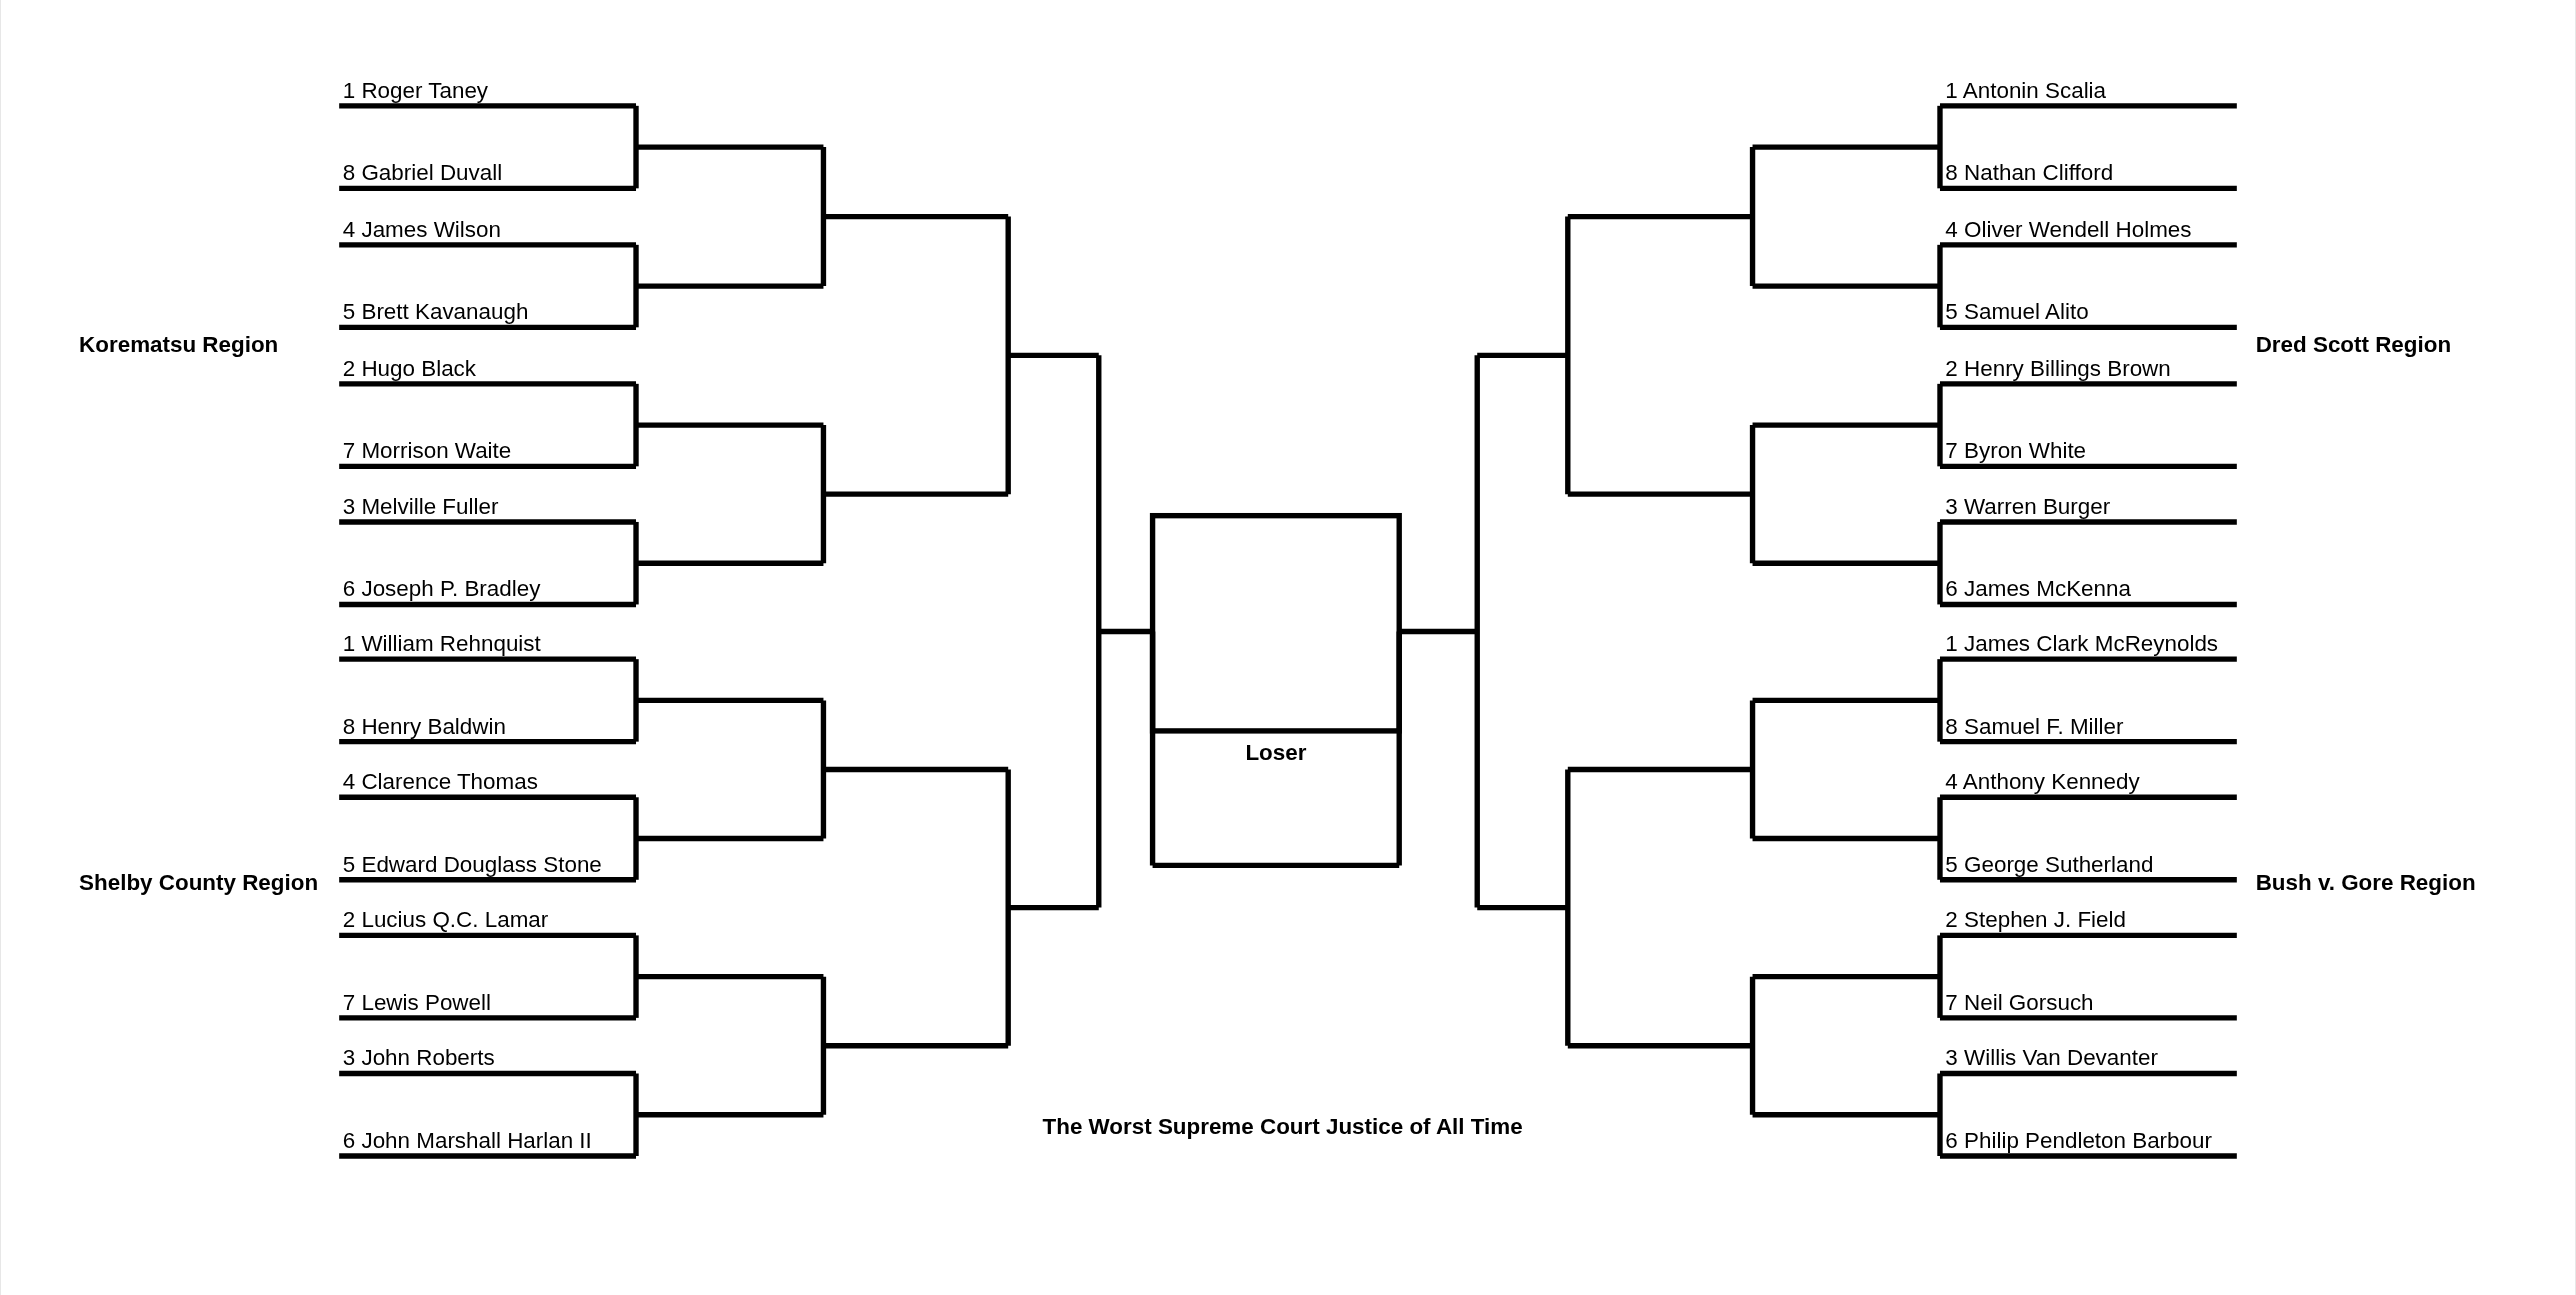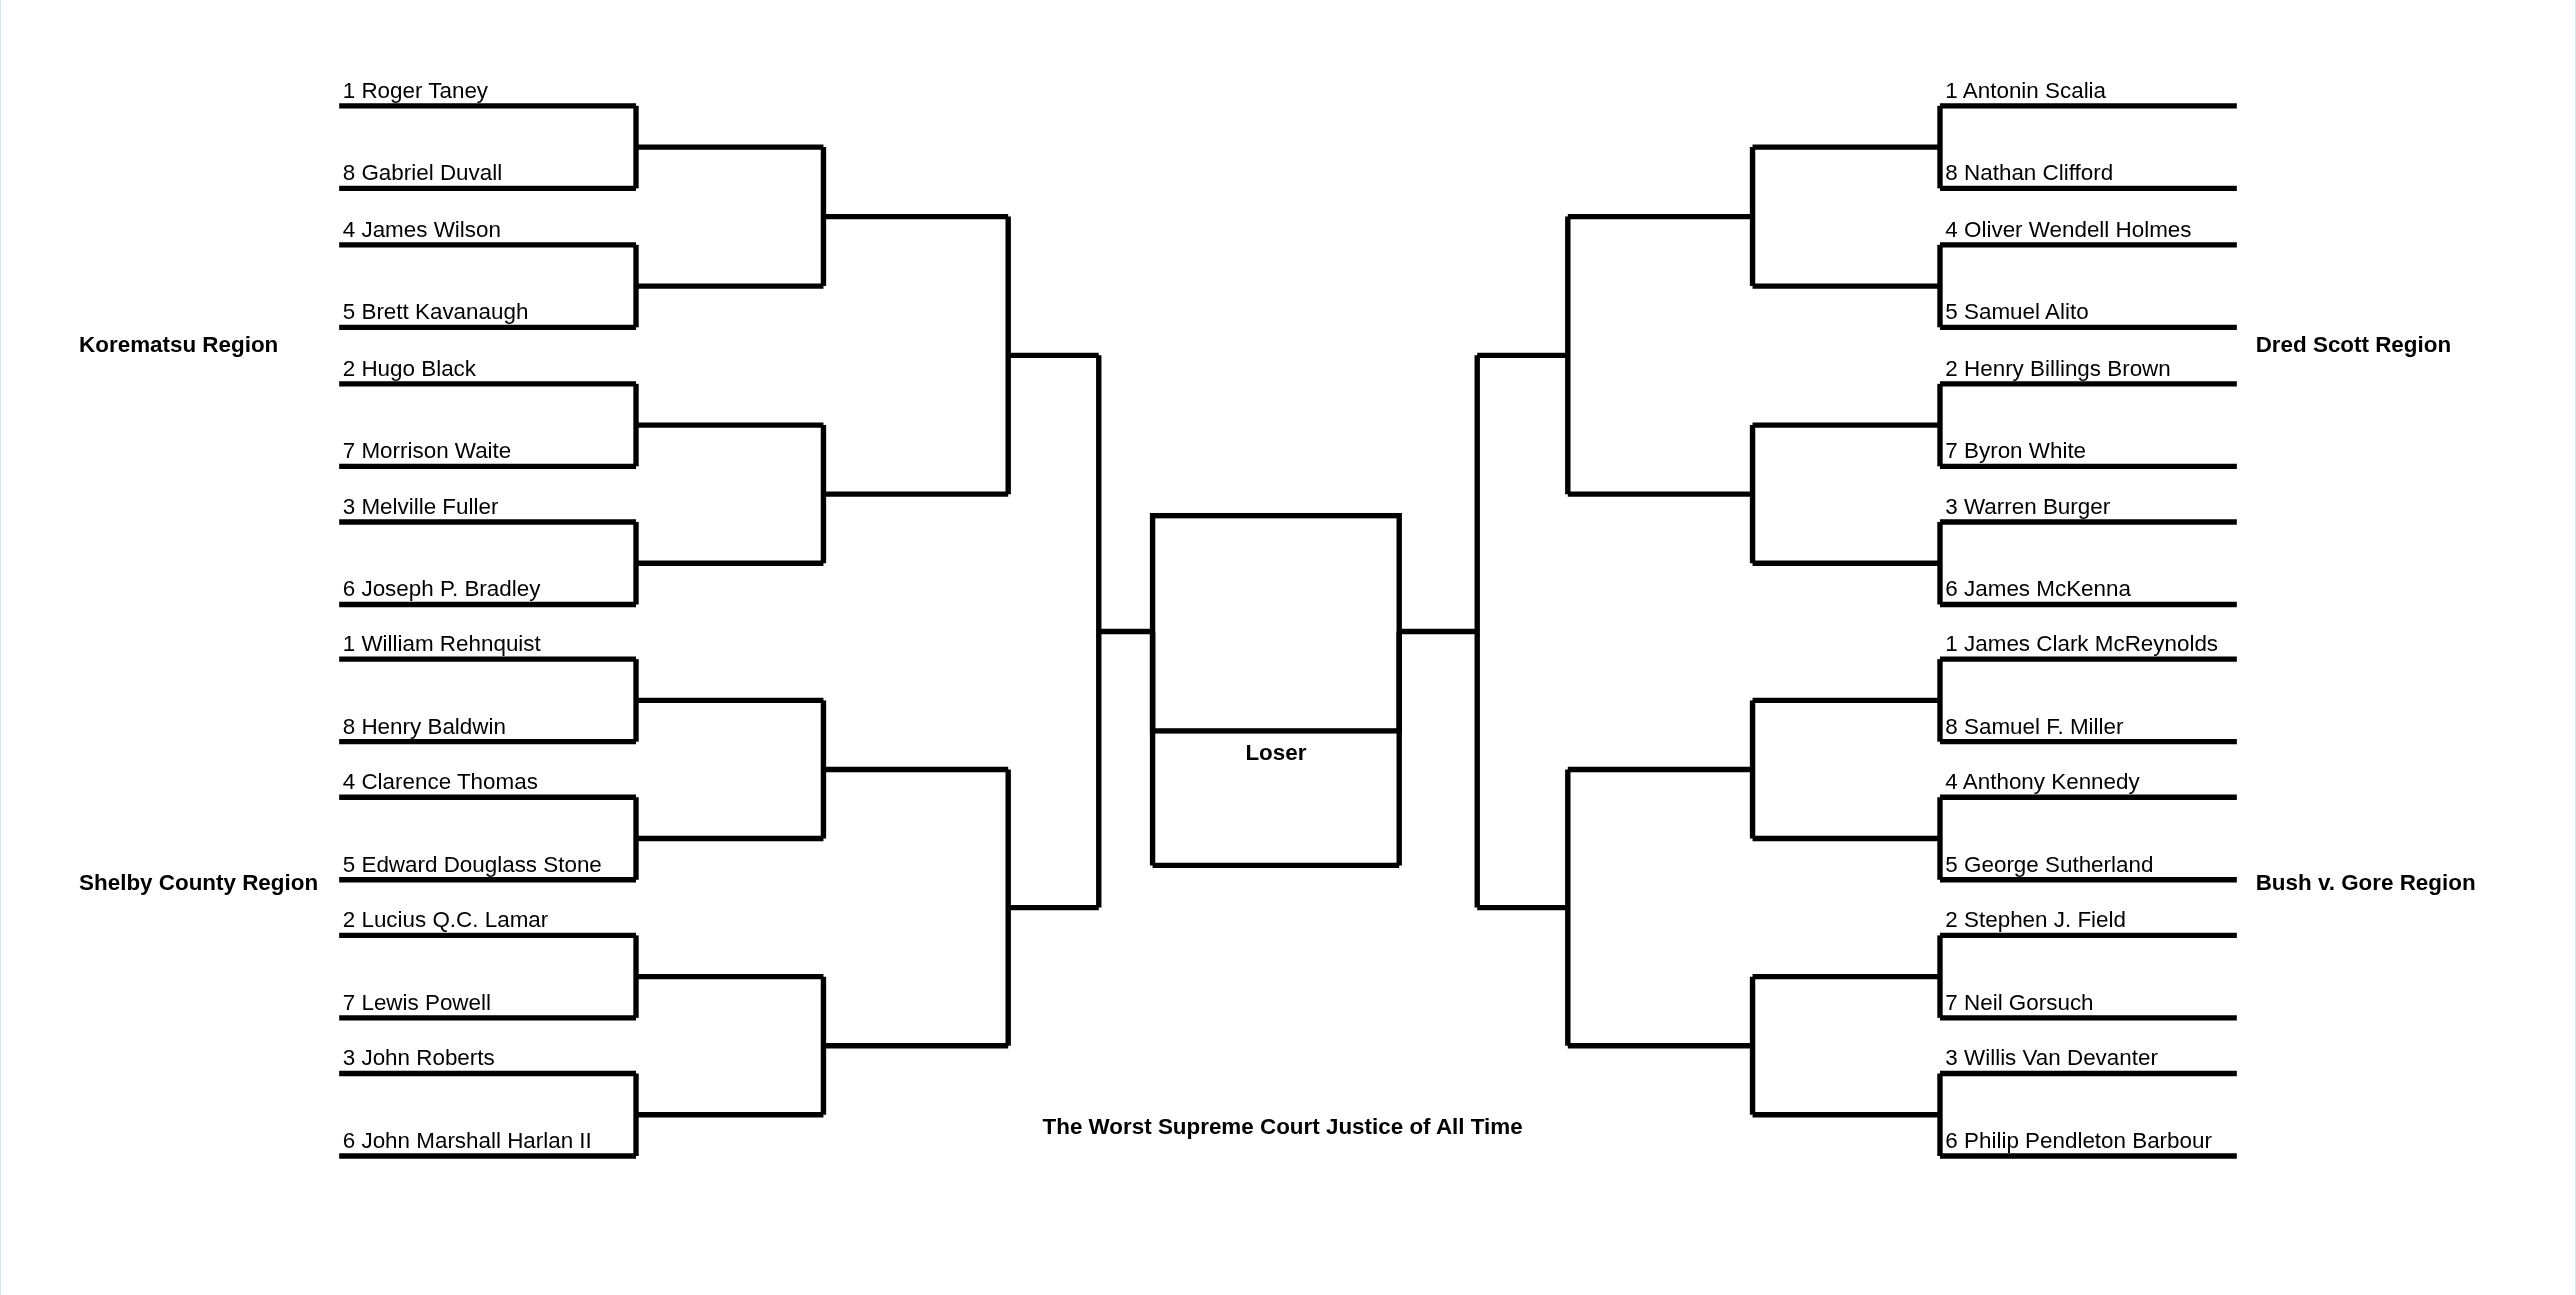--- a/index.html
+++ b/index.html
@@ -4,21 +4,21 @@
 <style>
   html, body {
     margin: 0;
     padding: 0;
     background: #ffffff;
   }
   #page {
     position: relative;
     width: 2576px;
     height: 1295px;
-    background: #0369a1;
+    background: #737373;
     overflow: hidden;
     font-family: "Liberation Sans", sans-serif;
   }
   #bracket-svg {
     position: absolute;
     top: 0;
     left: 0;
     width: 2576px;
     height: 1295px;
   }

